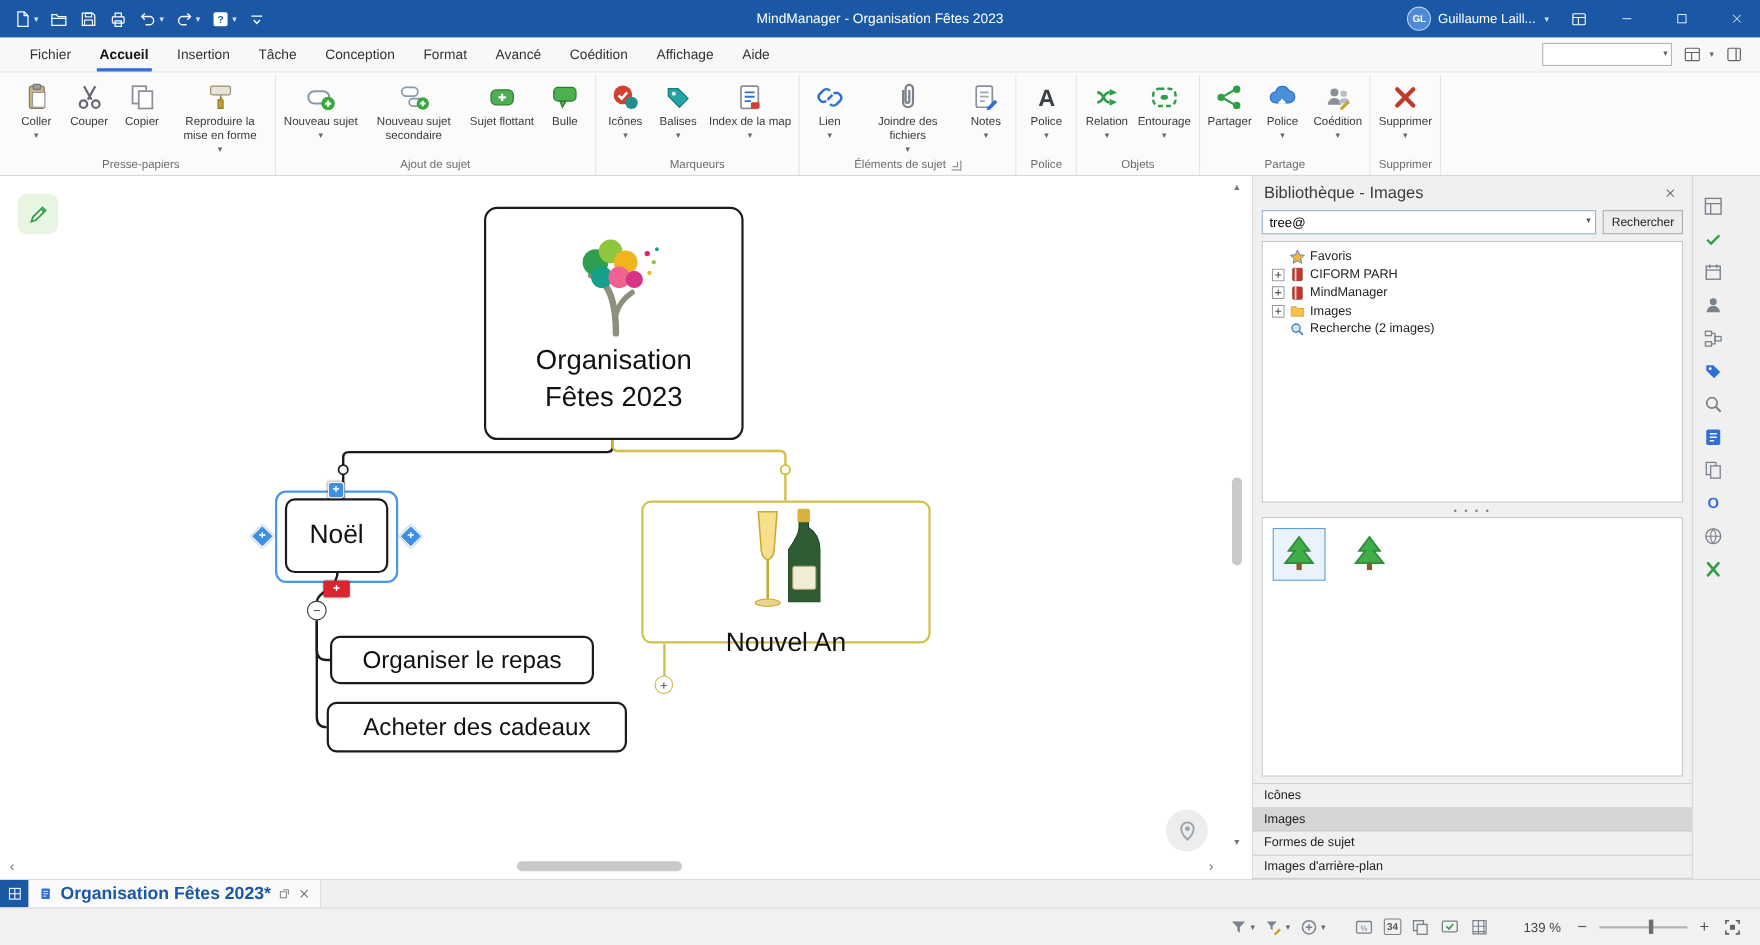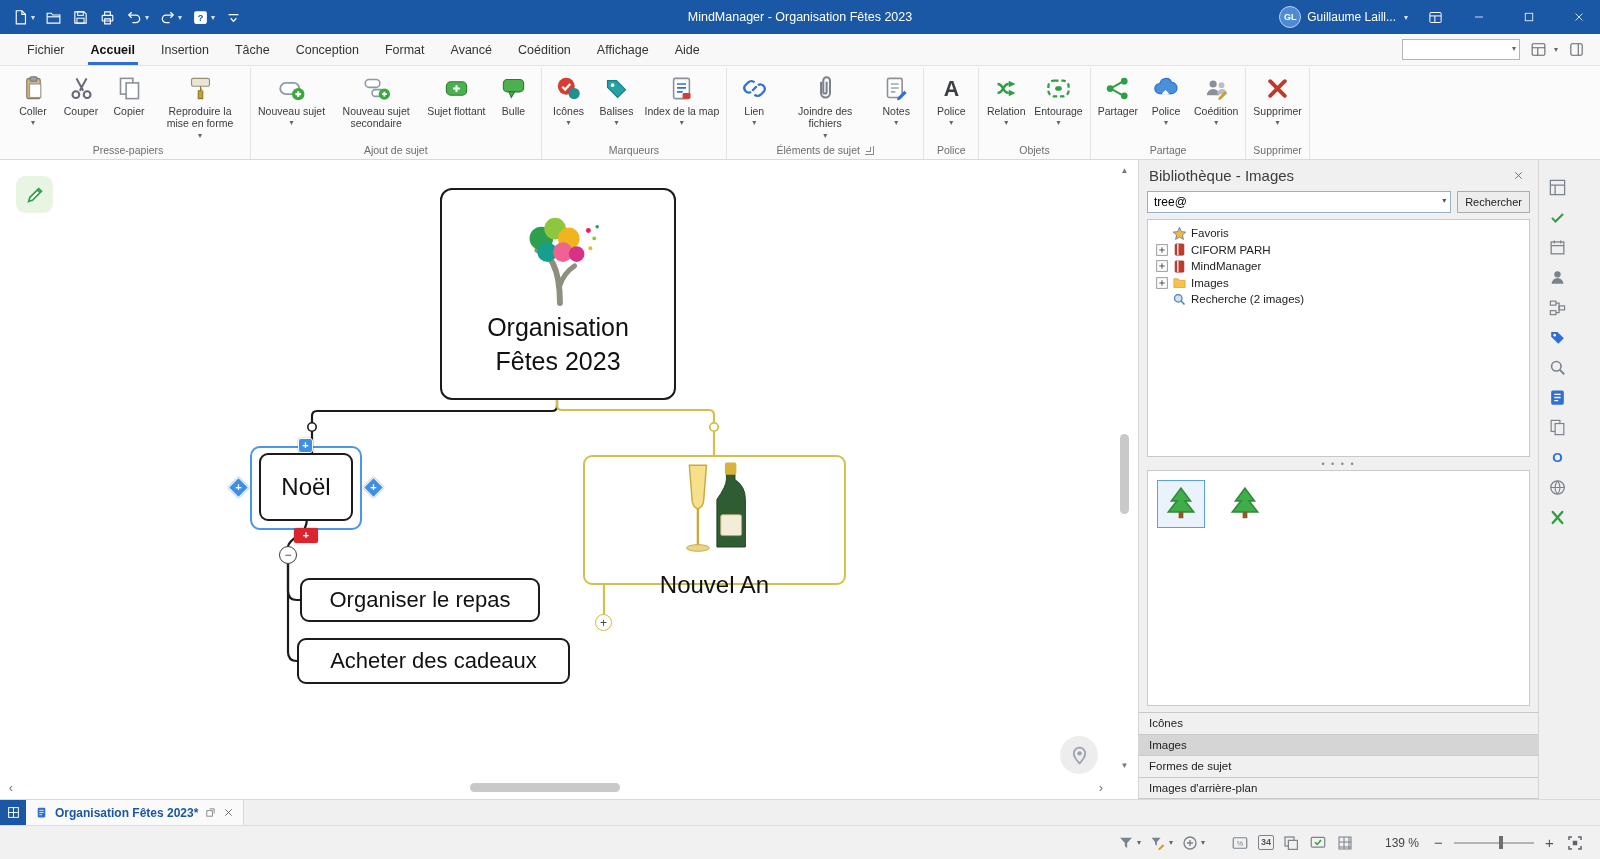--- a/index.html
+++ b/index.html
@@ -126,21 +126,21 @@
   .rail { flex:1; background:#f0f0f0; border-left:1px solid #d5d5d5; display:flex; flex-direction:column; align-items:flex-start; padding:16px 0 0 7px; gap:8px; }
   .rail-ic { width:22px; height:22px; display:flex; align-items:center; justify-content:center; }
   .rail-ic svg { width:19px; height:19px; }
 
   
   .doctabs { height:26px; background:#f0f0f0; border-top:1px solid #d9d9d9; display:flex; align-items:stretch; flex:none; }
   .doctab-home { width:26px; background:#1a57a5; display:flex; align-items:center; justify-content:center; }
   .doctab-home svg { width:13px; height:13px; }
   .doctab { background:#fafafa; border-right:1px solid #d9d9d9; display:flex; align-items:center; gap:7px; padding:0 9px; }
   .doctab svg.dic { width:13px; height:13px; }
-  .doctab-label { color:#1a57a5; font-weight:bold; font-size:12px; }
+  .doctab-label { color:#1a57a5; font-weight:bold; font-size:16px; }
   .doctab .mini { width:11px; height:11px; }
   .doctab .mini svg { width:11px; height:11px; display:block; }
 
   
   .statusbar { height:34px; background:#f1f1f1; border-top:1px solid #dcdcdc; display:flex; align-items:center; justify-content:flex-end; padding:0 16px; gap:8px; flex:none; }
   .sb-item { display:flex; align-items:center; gap:1px; }
   .sb-ic { width:19px; height:19px; display:flex; align-items:center; justify-content:center; }
   .sb-ic svg { width:18px; height:18px; }
   .sb-caret { font-size:8px; color:#666; }
   .sb-gap { width:10px; }

